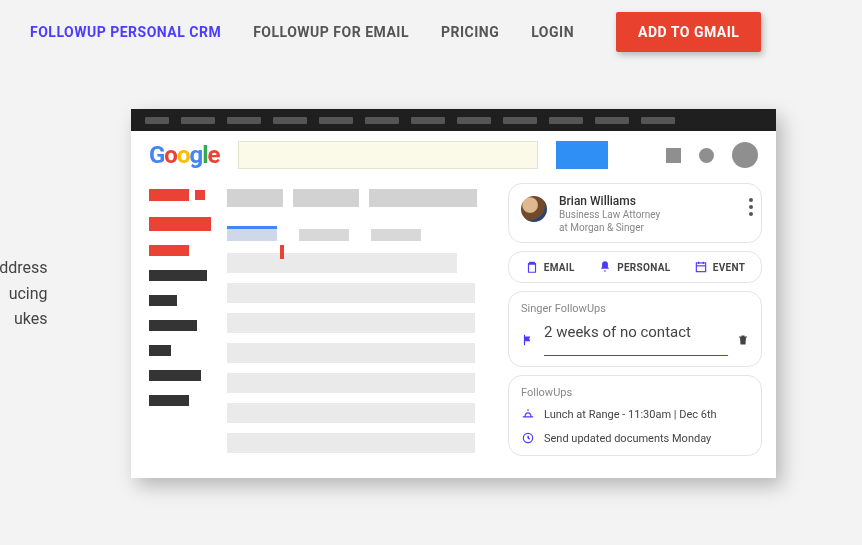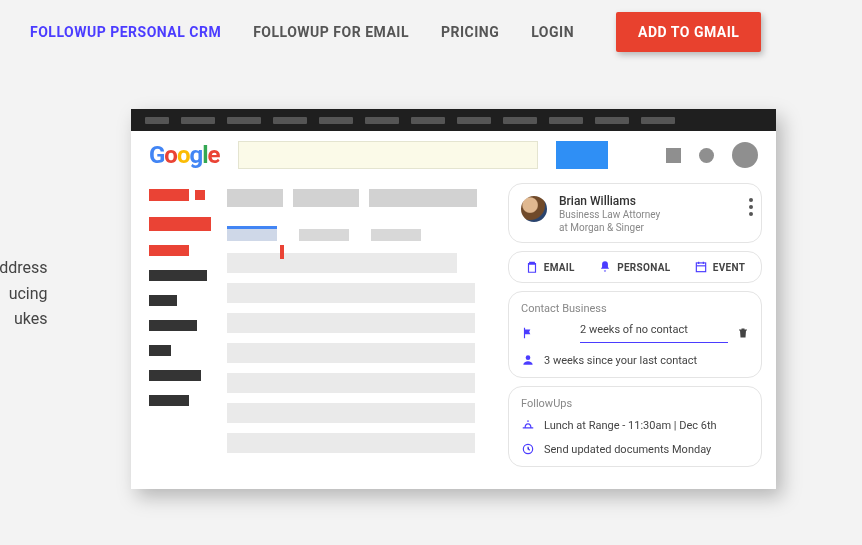--- a/index.html
+++ b/index.html
@@ -168,21 +168,21 @@
   .actions-card { display:flex; justify-content: space-around; padding: 8px 4px;}
   .act { display:flex; align-items:center; gap:5px; cursor:pointer;}
   .act-label { font-size:10px; font-weight:700; color:#444; letter-spacing:0.3px;}
   .ic { width:14px; height:14px; display:inline-block;}
 
   .section-card { padding: 10px 12px 10px 12px;}
   .section-title { font-size:11px; color:#888; margin-bottom: 8px;}
   .line-item { display:flex; align-items:center; gap:9px; font-size:11px; color:#444; margin-bottom:10px;}
   .line-item:last-child{margin-bottom:0;}
   .underline-field {
-    flex:1; border-bottom:1px solid #4b3cff; padding-bottom:6px; color:#444; font-size:11px;margin-left:36px;
+    flex:1; border-bottom:1px solid #4b3cff; padding-bottom:14px; color:#444; font-size:15px;
   }
   .trash { width:12px; height:14px; cursor:pointer;}
   .ic-sm { width:14px; height:14px; flex-shrink:0;}
 
 </style>
 </head>
 <body>
 
 <div class="topnav">
   <div class="nav-link active">FOLLOWUP PERSONAL CRM</div>
@@ -302,36 +302,29 @@
               <rect x="4" y="5" width="16" height="15" fill="none" stroke="#4b3cff" stroke-width="2"></rect>
               <line x1="4" y1="10" x2="20" y2="10" stroke="#4b3cff" stroke-width="2"></line>
               <line x1="8" y1="3" x2="8" y2="7" stroke="#4b3cff" stroke-width="2"></line>
               <line x1="16" y1="3" x2="16" y2="7" stroke="#4b3cff" stroke-width="2"></line>
             </svg>
           <span class="act-label">EVENT</span>
         </div>
       </div>
 
       <div class="card section-card">
-        <div class="section-title">Contact Business</div>
+        <div class="section-title">Singer FollowUps</div>
         <div class="line-item">
           <svg class="ic-sm" viewBox="0 0 24 24">
               <path fill="#4b3cff" d="M5 3v18h2v-7h9l-2-4 2-4H7V3z"></path>
             </svg>
           <div class="underline-field">2 weeks of no contact</div>
           <svg class="trash" viewBox="0 0 24 24">
               <path fill="#444" d="M6 7h12l-1 14H7zM4 5h16v2H4zM9 3h6v2H9z"></path>
             </svg>
-        </div>
-        <div class="line-item">
-          <svg class="ic-sm" viewBox="0 0 24 24">
-              <circle cx="12" cy="8" r="4" fill="#4b3cff"></circle>
-              <path fill="#4b3cff" d="M4 20c0-4 4-6 8-6s8 2 8 6z"></path>
-            </svg>
-          <span>3 weeks since your last contact</span>
         </div>
       </div>
 
       <div class="card section-card">
         <div class="section-title">FollowUps</div>
         <div class="line-item">
           <svg class="ic-sm" viewBox="0 0 24 24">
               <path fill="none" stroke="#4b3cff" stroke-width="2" d="M3 17h18M7 17c0-4 2-7 5-7s5 3 5 7M12 7V4"></path>
             </svg>
           <span>Lunch at Range - 11:30am | Dec 6th</span>

